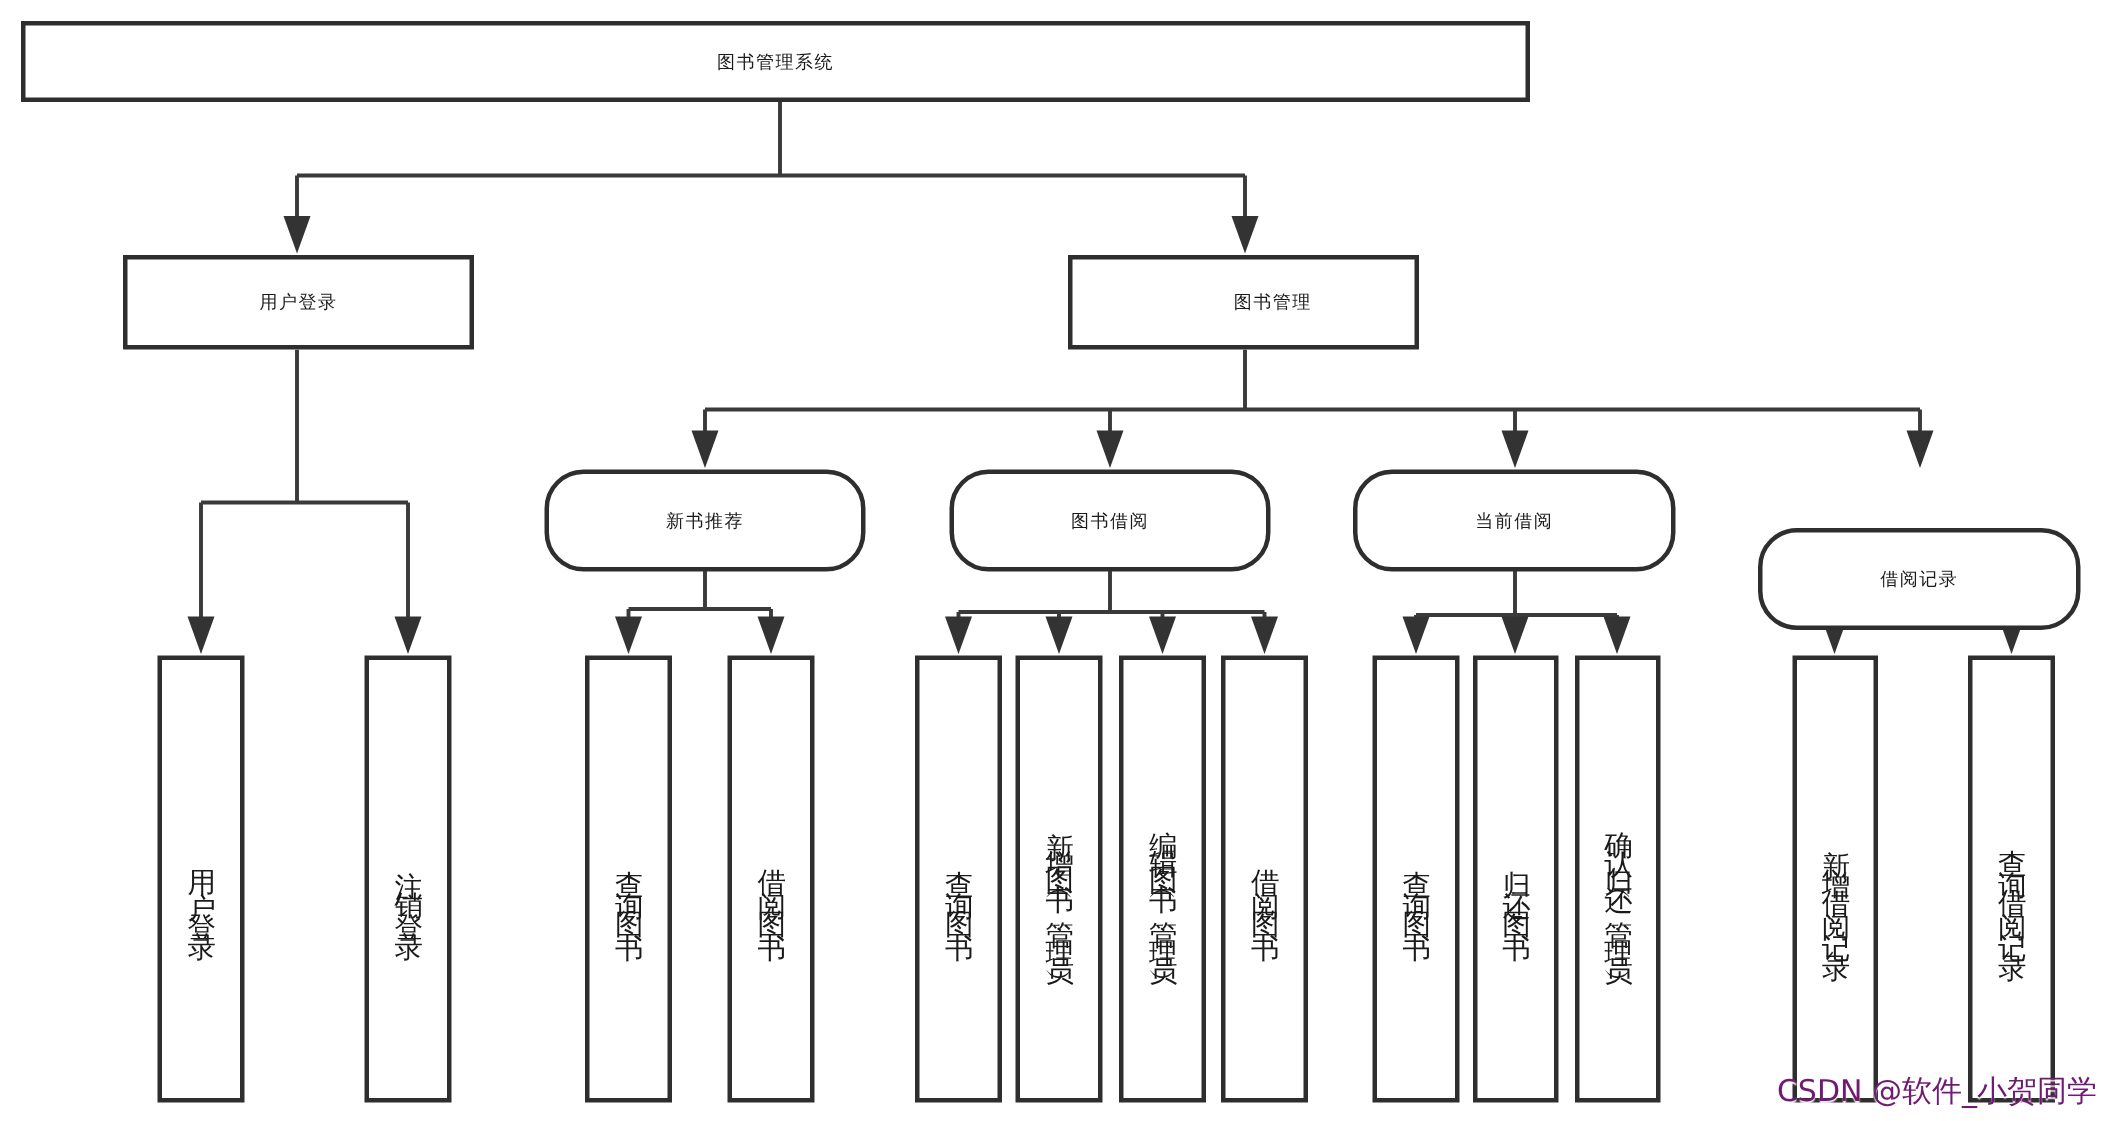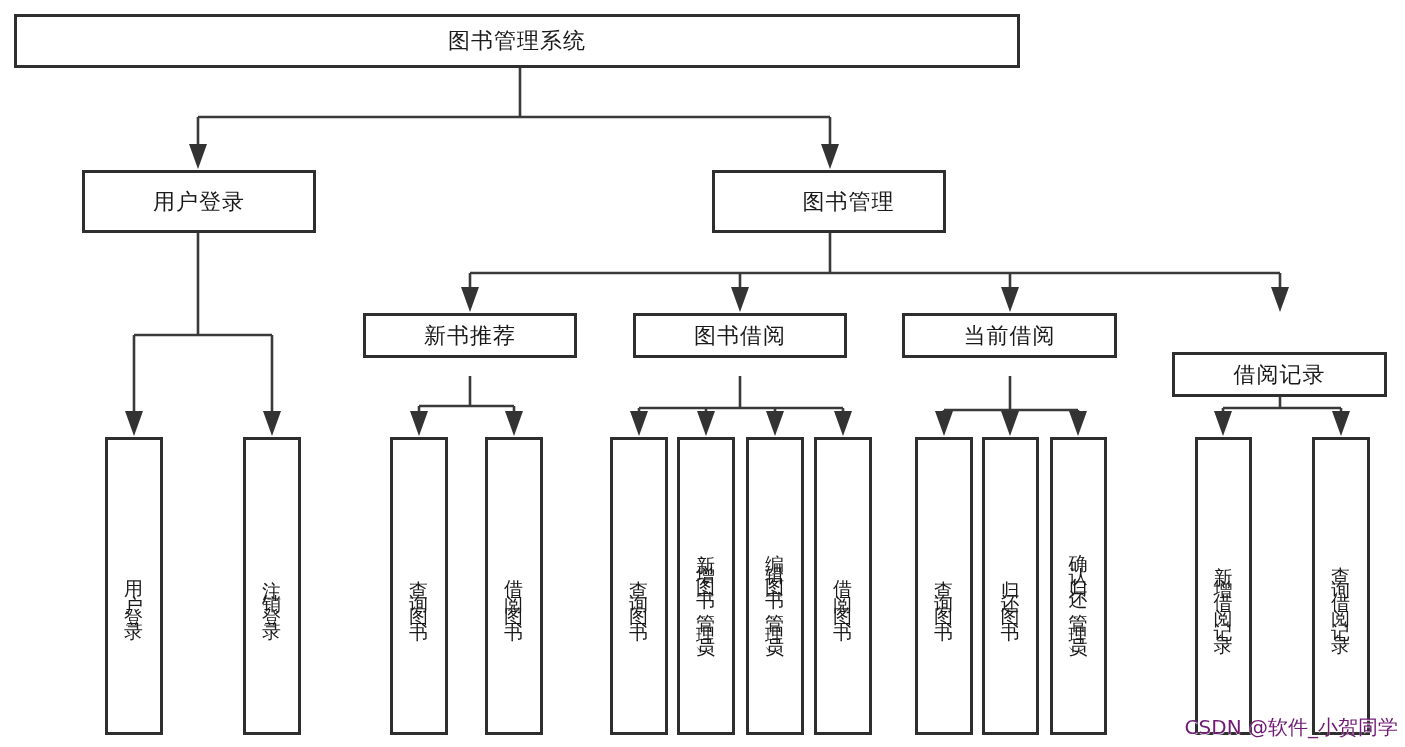--- a/index.html
+++ b/index.html
@@ -8,25 +8,25 @@
     font-family:"DejaVu Sans","Liberation Sans",sans-serif;
     color:#1a1a1a;
   }
   .canvas{position:absolute;inset:0;width:1405px;height:747px;}
   svg.wires{position:absolute;left:0;top:0;z-index:1;}
   .node{
     position:absolute;box-sizing:border-box;background:#fff;
     border:3px solid #2e2e2e;display:flex;align-items:center;justify-content:center;
     z-index:2;
   }
-  .hlabel{font-size:22px;letter-spacing:1px;white-space:nowrap;}
+  .hlabel{font-size:12px;letter-spacing:1px;white-space:nowrap;}
   
   .root{left:14px;top:14px;width:1006px;height:54px;}
   .lvl2{top:170px;width:234px;height:63px;}
-  .lvl3{top:313px;width:214px;height:45px;}
+  .lvl3{top:313px;width:214px;height:68px;border-radius:26px;}
   .leaf{top:437px;width:58px;height:298px;}
   .vtext{
     writing-mode:vertical-lr;text-orientation:mixed;
     font-size:19px;letter-spacing:14px;line-height:1;
     transform:translateY(7px);white-space:nowrap;
   }
   .watermark{
     position:absolute;right:7px;bottom:6px;z-index:3;
     font-size:20px;color:#701a75;text-shadow:0 1px 1px #fff;
     white-space:nowrap;

